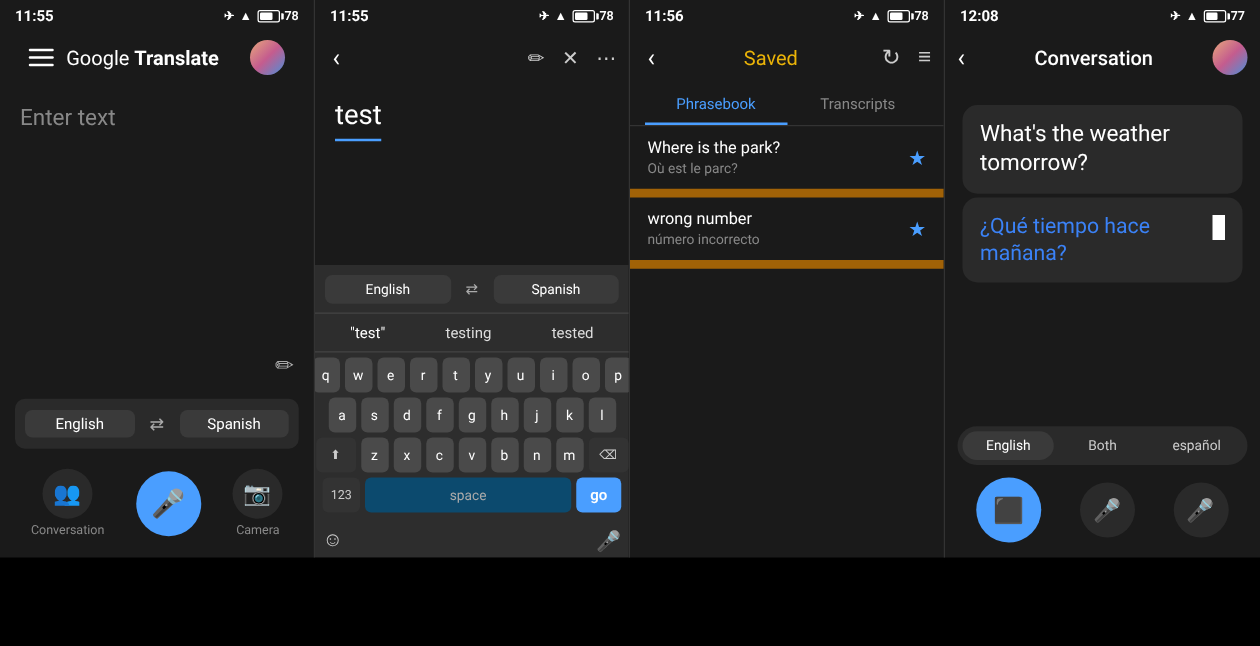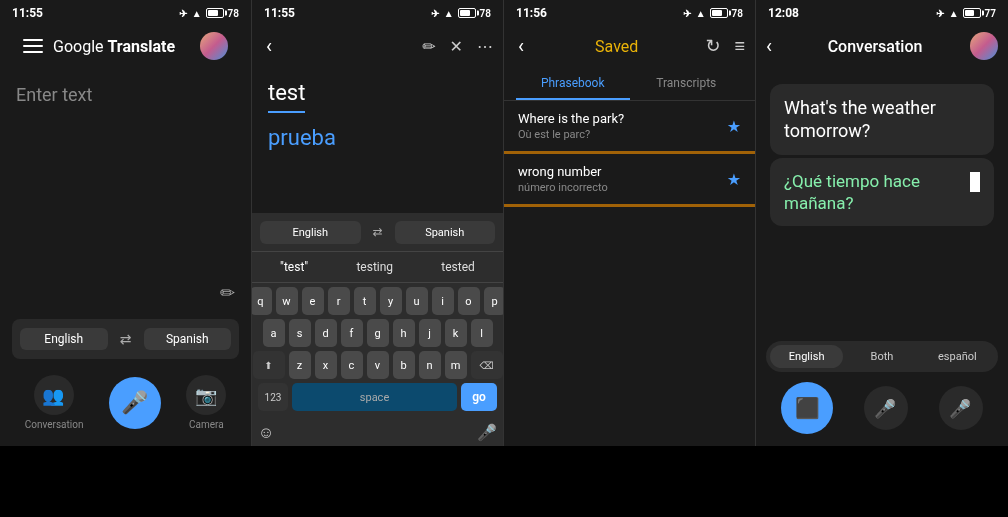--- a/index.html
+++ b/index.html
@@ -343,21 +343,21 @@
     }
 
     .phrasebook-list {
       flex: 1;
       padding: 0;
     }
     .phrase-item {
       display: flex;
       align-items: center;
       padding: 10px 14px;
-      border-bottom: 3px solid #a16207;
+      border-bottom: 7px solid #a16207;
     }
     .phrase-text { flex: 1; }
     .phrase-main { color: #fff; font-size: 13px; margin-bottom: 2px; }
     .phrase-sub { color: #888; font-size: 11px; }
     .star-icon { color: #4a9eff; font-size: 16px; }
 
     
     .s4-header {
       display: flex;
       align-items: center;
@@ -383,21 +383,21 @@
       padding: 12px 14px;
       color: #fff;
       font-size: 18px;
       font-weight: 400;
       line-height: 1.3;
     }
     .speech-bubble-bottom {
       background: #2a2a2a;
       border-radius: 12px;
       padding: 12px 14px;
-      color: #86efac;
+      color: #3b82f6;
       font-size: 17px;
       line-height: 1.3;
       display: flex;
       align-items: flex-start;
       gap: 8px;
     }
     .cursor-block {
       width: 10px;
       height: 20px;
       background: #fff;
@@ -525,21 +525,20 @@
     <span class="back-arrow">‹</span>
     <div class="s2-header-actions">
       <span>✏</span>
       <span>✕</span>
       <span>⋯</span>
     </div>
   </div>
 
   <div class="s2-content">
     <div class="source-text">test</div>
-    <div class="translated-text">prueba</div>
   </div>
 
   <div class="keyboard-area">
 
     <div class="lang-bar-keyboard">
       <div class="kb-lang-btn">English</div>
       <div class="kb-swap-btn">⇄</div>
       <div class="kb-lang-btn">Spanish</div>
     </div>
 

